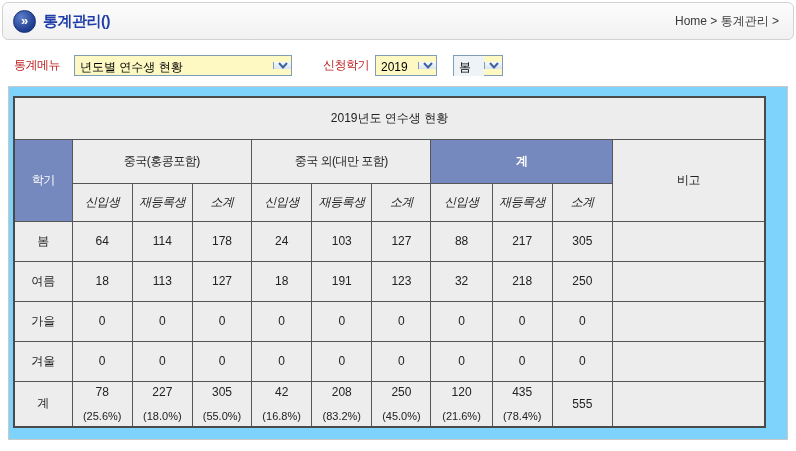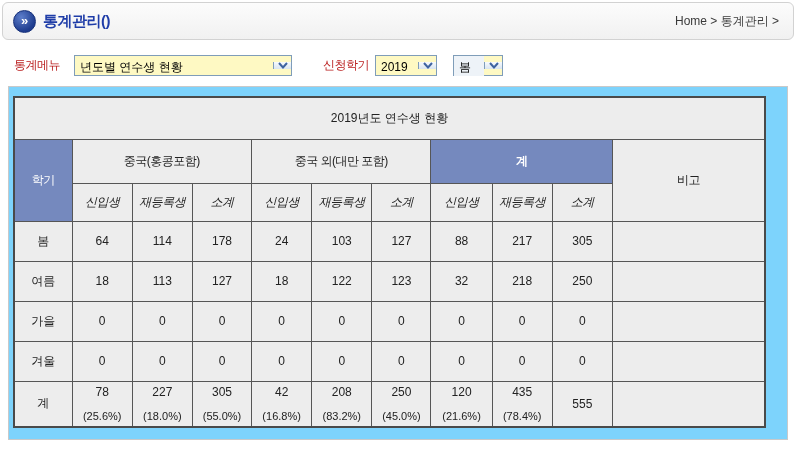--- a/index.html
+++ b/index.html
@@ -175,21 +175,21 @@
       <td>217</td>
       <td>305</td>
       <td></td>
     </tr>
     <tr class="data-row">
       <td>여름</td>
       <td>18</td>
       <td>113</td>
       <td>127</td>
       <td>18</td>
-      <td>122</td>
+      <td>191</td>
       <td>123</td>
       <td>32</td>
       <td>218</td>
       <td>250</td>
       <td></td>
     </tr>
     <tr class="data-row">
       <td>가을</td>
       <td>0</td>
       <td>0</td>

